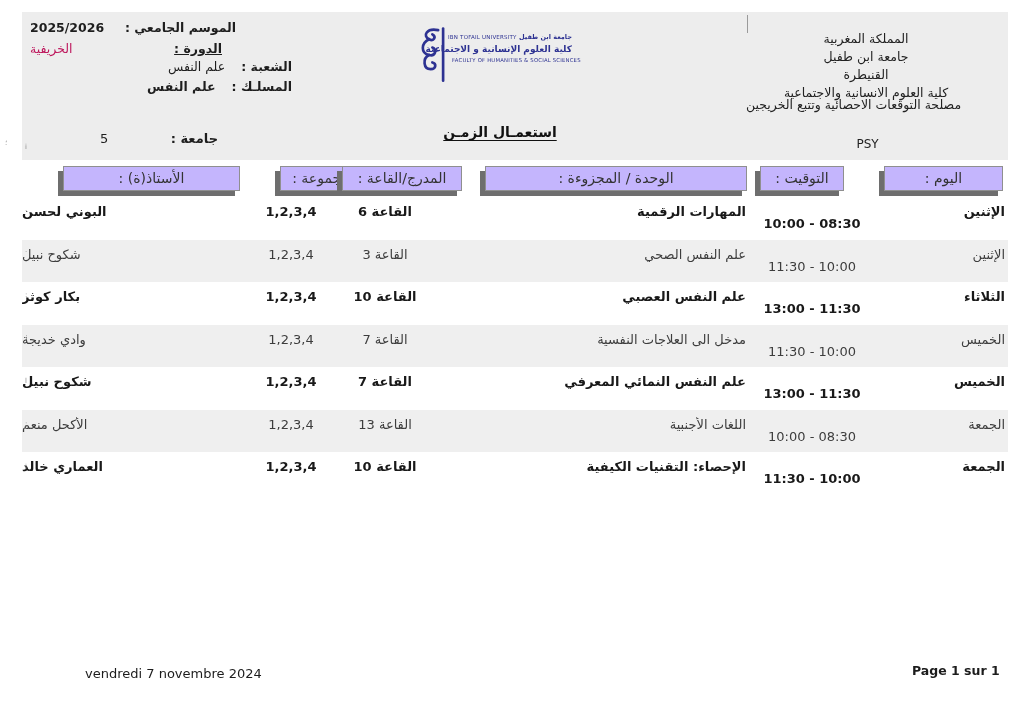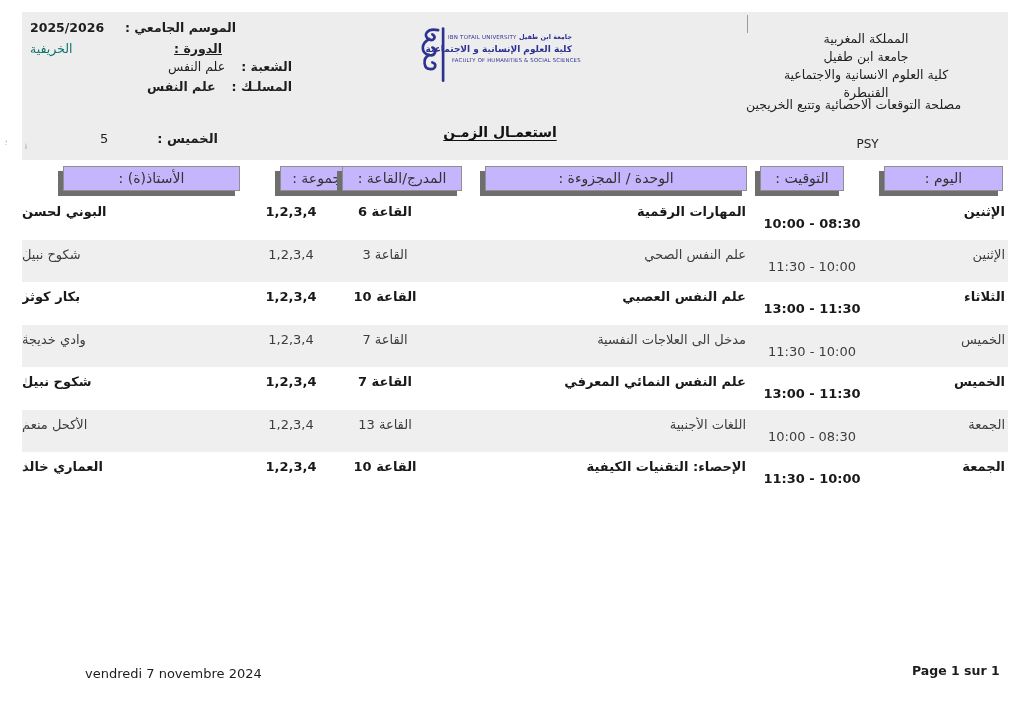--- a/index.html
+++ b/index.html
@@ -13,21 +13,21 @@
            font-size:12.5px;line-height:18px;color:#222;margin-top:15px;}
   .service{left:700px;top:97px;width:307px;text-align:center;direction:rtl;
            font-size:12.5px;color:#222;}
   .psy{left:830px;top:137px;width:75px;text-align:center;font-size:12px;color:#222;}
   .vline{left:747px;top:15px;width:1px;height:18px;background:#9a9a9a;}
   
   .season{left:30px;top:20px;width:206px;direction:rtl;text-align:left;font-size:12.5px;font-weight:700;color:#1e1e1e;}
   .session{left:30px;top:41px;width:192px;direction:rtl;text-align:left;font-size:12.5px;color:#1e1e1e;}
   .season .lbl,.session .lbl{float:right;}
   .season .val{margin-right:10px;}
-  .session .val{margin-right:10px;font-weight:400;color:#0f766e;}
+  .session .val{margin-right:10px;font-weight:400;color:#be185d;}
   .session .lbl{font-weight:700;text-decoration:underline;}
   
   .branch{left:60px;top:59px;width:232px;direction:rtl;font-size:12.5px;color:#1e1e1e;}
   .track{left:60px;top:79px;width:232px;direction:rtl;font-size:12.5px;color:#1e1e1e;}
   .branch .lbl,.track .lbl{font-weight:700;}
   .branch .val{margin-right:12px;}
   .track .val{margin-right:12px;font-weight:700;}
   
   .logo-sym{left:417px;top:26px;width:34px;height:58px;}
   .logo-text{left:452px;top:33px;width:120px;color:#2d3292;direction:rtl;text-align:right;}
@@ -72,22 +72,22 @@
 </style>
 </head>
 <body>
 
 <div class="abs band"></div>
 
 <div class="abs vline"></div>
 <div class="abs kingdom">
   <div>المملكة المغربية</div>
   <div>جامعة ابن طفيل</div>
+  <div>القنيطرة</div>
   <div>كلية العلوم الانسانية والاجتماعية</div>
-  <div>القنيطرة</div>
 </div>
 <div class="abs service">مصلحة التوقعات الاحصائية وتتبع الخريجين</div>
 <div class="abs psy">PSY</div>
 
 <div class="abs season">
   <span class="lbl">الموسم الجامعي :</span>
   <span class="val">2025/2026</span>
 </div>
 <div class="abs session">
   <span class="lbl">الدورة :</span>
@@ -115,21 +115,21 @@
   <div class="logo-l1">
     <span>جامعة ابن طفيل</span>
     <span class="en">IBN TOFAIL UNIVERSITY</span>
   </div>
   <div class="logo-l2">كلية العلوم الإنسانية و الاجتماعية</div>
   <div class="logo-l3">FACULTY OF HUMANITIES &amp; SOCIAL SCIENCES</div>
 </div>
 
 <div class="abs doc-title">استعمـال الزمـن</div>
 <div class="abs semester">
-  <span class="lbl">الخميس :</span>
+  <span class="lbl">جامعة :</span>
   <span class="val">5</span>
 </div>
 
 <div class="abs hbtn hb-teacher">الأستاذ(ة) :</div>
 <div class="abs hbtn hb-group">المجموعة :</div>
 <div class="abs hbtn hb-room">المدرج/القاعة :</div>
 <div class="abs hbtn hb-unit">الوحدة / المجزوءة :</div>
 <div class="abs hbtn hb-time">التوقيت :</div>
 <div class="abs hbtn hb-day">اليوم :</div>
 

